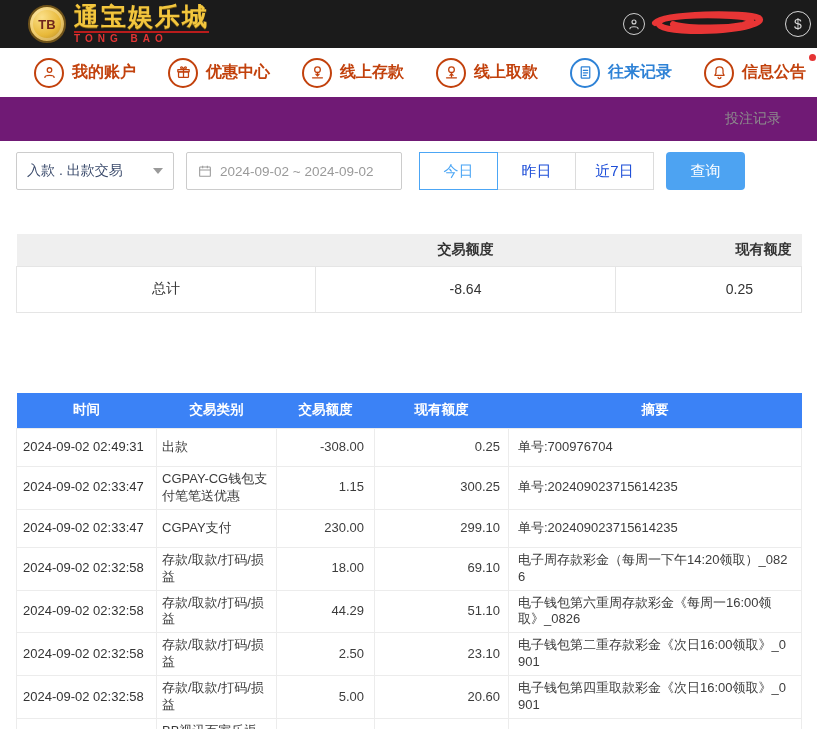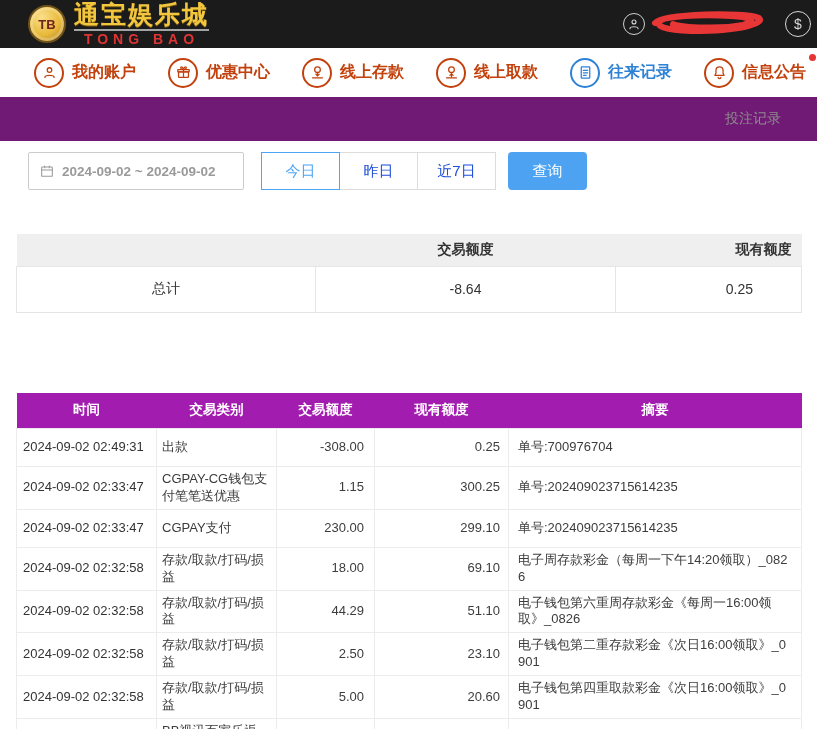--- a/index.html
+++ b/index.html
@@ -10,22 +10,22 @@
   .topbar { height:48px; background:#1b1b1b; display:flex; align-items:center; padding:0 6px 0 28px; }
   .logo { display:flex; align-items:center; gap:8px; cursor:pointer; }
   .coin { width:38px; height:38px; border-radius:50%;
           background:radial-gradient(circle at 35% 30%, #fbe08a, #e8b93a 55%, #a8791f);
           border:2px solid #6e521a; display:flex; align-items:center; justify-content:center;
           box-shadow:inset 0 0 0 3px rgba(255,255,255,.25); }
   .coin span { font-size:13px; font-weight:bold; color:#70261c; }
   .logo-text { display:flex; flex-direction:column; line-height:1; }
   .logo-title { font-size:25px; font-weight:bold; color:#f2c63e; letter-spacing:2px;
                 text-shadow:0 1px 0 #7d5d12; }
-  .logo-sub { font-size:14px; font-weight:bold; color:#e03434; letter-spacing:5px;
-              text-align:center; border-top:2px solid #a3a3a3; margin-top:2px; padding-top:1px; }
+  .logo-sub { font-size:10px; font-weight:bold; color:#e03434; letter-spacing:5px;
+              text-align:left; border-top:2px solid #b91c1c; margin-top:2px; padding-top:1px; }
   .top-right { margin-left:auto; display:flex; align-items:center; gap:4px; }
   .tb-user { width:22px; height:22px; border:1.5px solid #cfcfcf; border-radius:50%;
              display:flex; align-items:center; justify-content:center; color:#cfcfcf; }
   .scribble { margin-right:14px; }
   .dollar { width:26px; height:26px; border:1.5px solid #d8d8d8; border-radius:50%;
             color:#d8d8d8; font-size:14px; display:flex; align-items:center; justify-content:center; }
 
   
   .mainnav { height:49px; background:#fff; display:flex; align-items:center; padding-left:34px; gap:32px; }
   .nav-item { display:flex; align-items:center; gap:8px; cursor:pointer; color:#c2410c; position:relative; }
@@ -46,21 +46,21 @@
   .tab.active { color:#fff; border-bottom-color:#fff; }
 
   
   .filters { margin:11px 16px 0; display:flex; align-items:center; }
   .f-select { width:158px; height:38px; border:1px solid #ccc; border-radius:2px; background:#fff;
               display:flex; align-items:center; padding:0 10px; cursor:pointer; }
   .f-select-value { font-size:14px; color:#3a4a6b; flex:1; }
   .caret { width:0; height:0; border-left:5px solid transparent; border-right:5px solid transparent;
            border-top:6px solid #9a9a9a; }
   .f-date { width:216px; height:38px; border:1px solid #ccc; border-radius:2px; background:#fff;
-            display:flex; align-items:center; gap:7px; padding:0 10px; margin-left:12px; cursor:pointer;font-weight:bold; }
+            display:flex; align-items:center; gap:7px; padding:0 10px; margin-left:12px; cursor:pointer; }
   .f-date svg { width:16px; height:16px; stroke:#9a9a9a; fill:none; stroke-width:1.6; }
   .f-date-value { font-size:13.5px; color:#9a9a9a; }
   .btn-group { display:flex; margin-left:17px; }
   .qbtn { width:79px; height:38px; background:#fff; border:1px solid #dcdcdc; font-size:15px;
           color:#1d4ed8; cursor:pointer; margin-left:-1px;
           font-family:"Liberation Sans","DejaVu Sans",sans-serif; }
   .qbtn:first-child { margin-left:0; }
   .qbtn.active { border:1px solid #4ca6f5; color:#4ca6f5; position:relative; z-index:1; }
   .search-btn { width:79px; height:38px; margin-left:12px; background:#4da3f2; color:#fff;
                 border:none; border-radius:4px; font-size:15px; cursor:pointer;
@@ -69,21 +69,21 @@
   
   .summary { width:785px; margin:44px 16px 0; border-collapse:collapse; table-layout:fixed; }
   .summary th { background:#efefef; font-size:14px; font-weight:bold; color:#333; height:32px; }
   .summary th.sum-bal { text-align:right; padding-right:10px; }
   .summary td { background:#fff; border:1px solid #e5e5e5; height:46px; font-size:14px; color:#333;
                 text-align:center; }
   .summary td.sum-bal { text-align:right; padding-right:48px; }
 
   
   .tx-table { width:785px; margin:80px 16px 0; border-collapse:collapse; table-layout:fixed; }
-  .tx-table th { background:#a21caf; color:#fff; font-size:13.5px; font-weight:bold; height:36px;
+  .tx-table th { background:#3b82f6; color:#fff; font-size:13.5px; font-weight:bold; height:36px;
                  }
   .tx-table td { border:1px solid #ececec; font-size:13px; color:#3c3c3c; height:38px;
                  line-height:1.3; padding:4px 8px; word-break:break-all; background:#fff; }
   .tx-table td.c-time { padding-left:6px; color:#333; }
   .tx-table td.c-type { padding-left:5px; }
   .tx-table td.c-amt { text-align:right; padding-right:10px; }
   .tx-table td.c-bal { text-align:right; padding-right:8px; }
   .tx-table td.c-sum { padding-left:9px; }
 </style>
 </head>
@@ -184,20 +184,24 @@
   </div>
 
   <div class="subnav">
     <div class="subnav-inner">
       <div class="tab">投注记录</div>
       <div class="tab active">往来记录</div>
     </div>
   </div>
 
   <div class="filters">
+    <div class="f-select">
+      <span class="f-select-value">入款 . 出款交易</span>
+      <span class="caret"></span>
+    </div>
     <div class="f-date">
       <svg viewBox="0 0 24 24">
           <rect x="4" y="6" width="16" height="14" rx="1"></rect>
           <path d="M4 10.5h16M8.5 4v4M15.5 4v4"></path>
         </svg>
       <span class="f-date-value">2024-09-02 ~ 2024-09-02</span>
     </div>
     <div class="btn-group">
       <button class="qbtn active">今日</button>
       <button class="qbtn">昨日</button>

